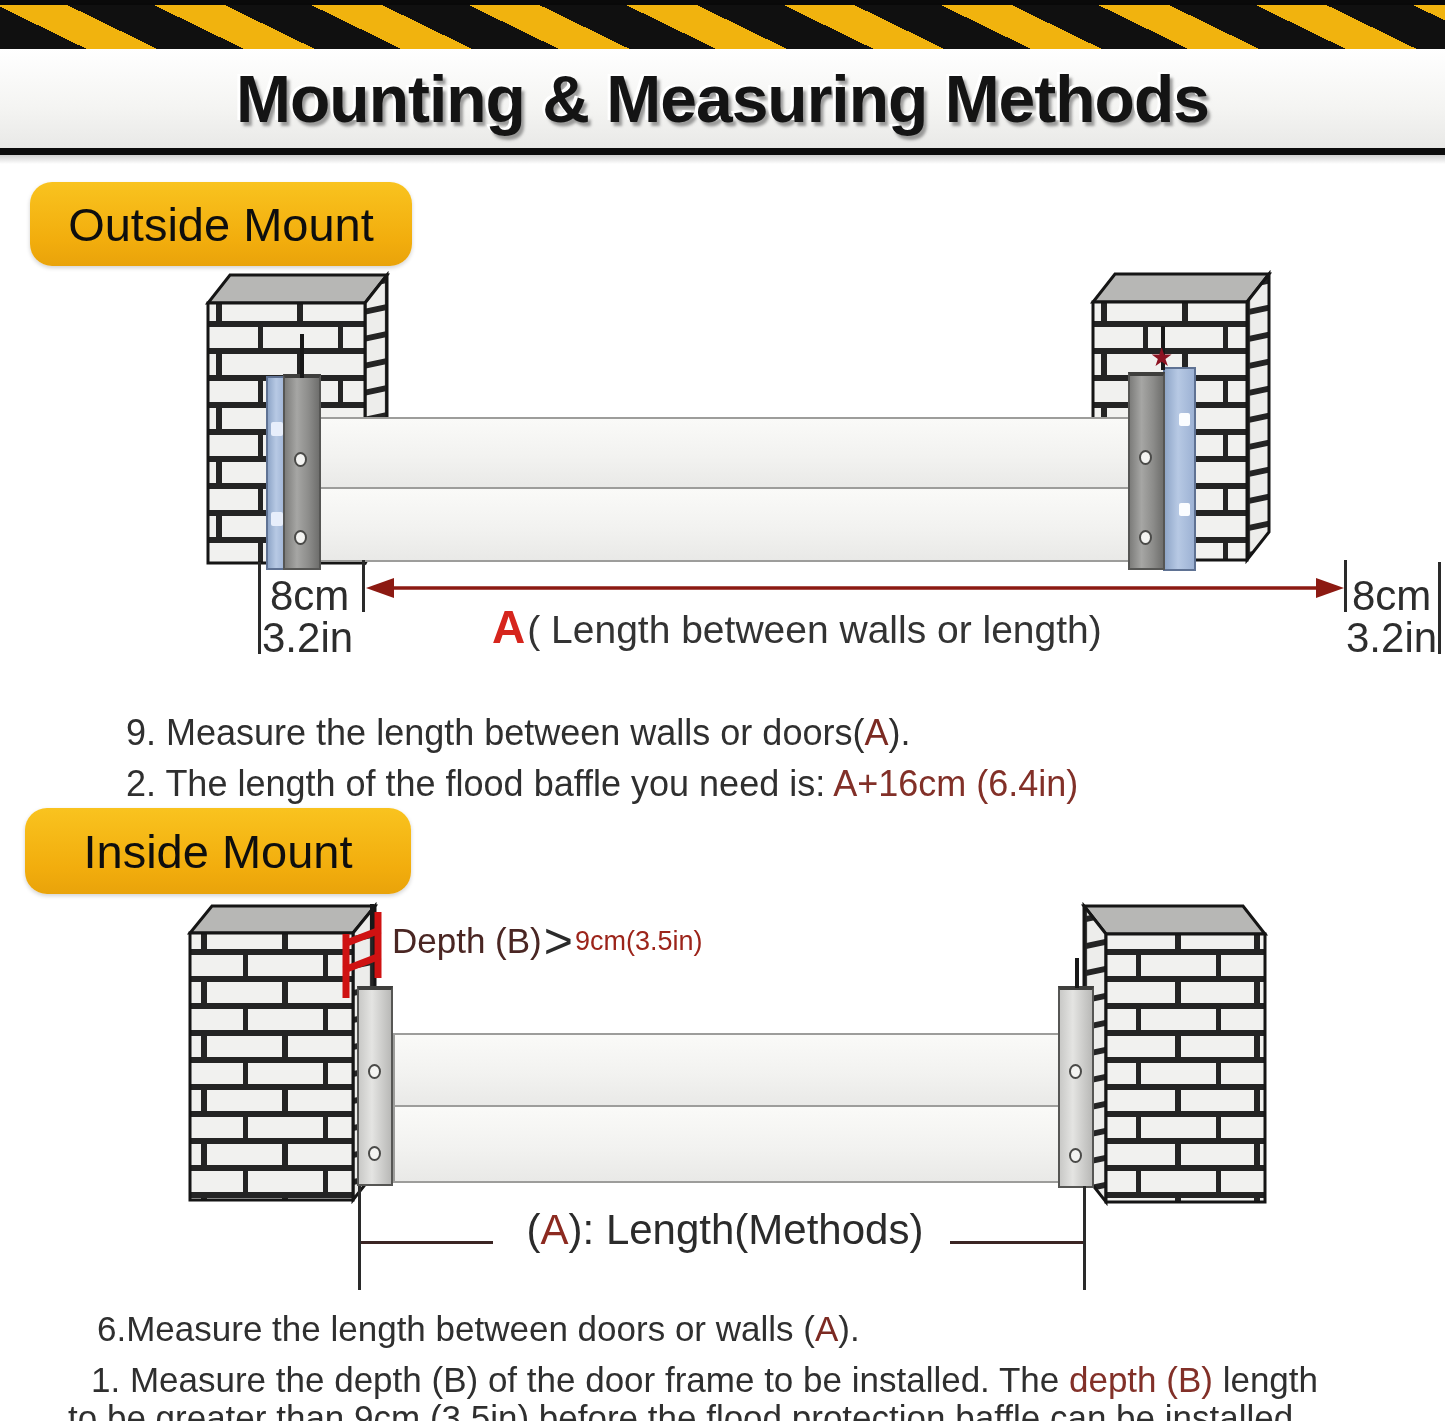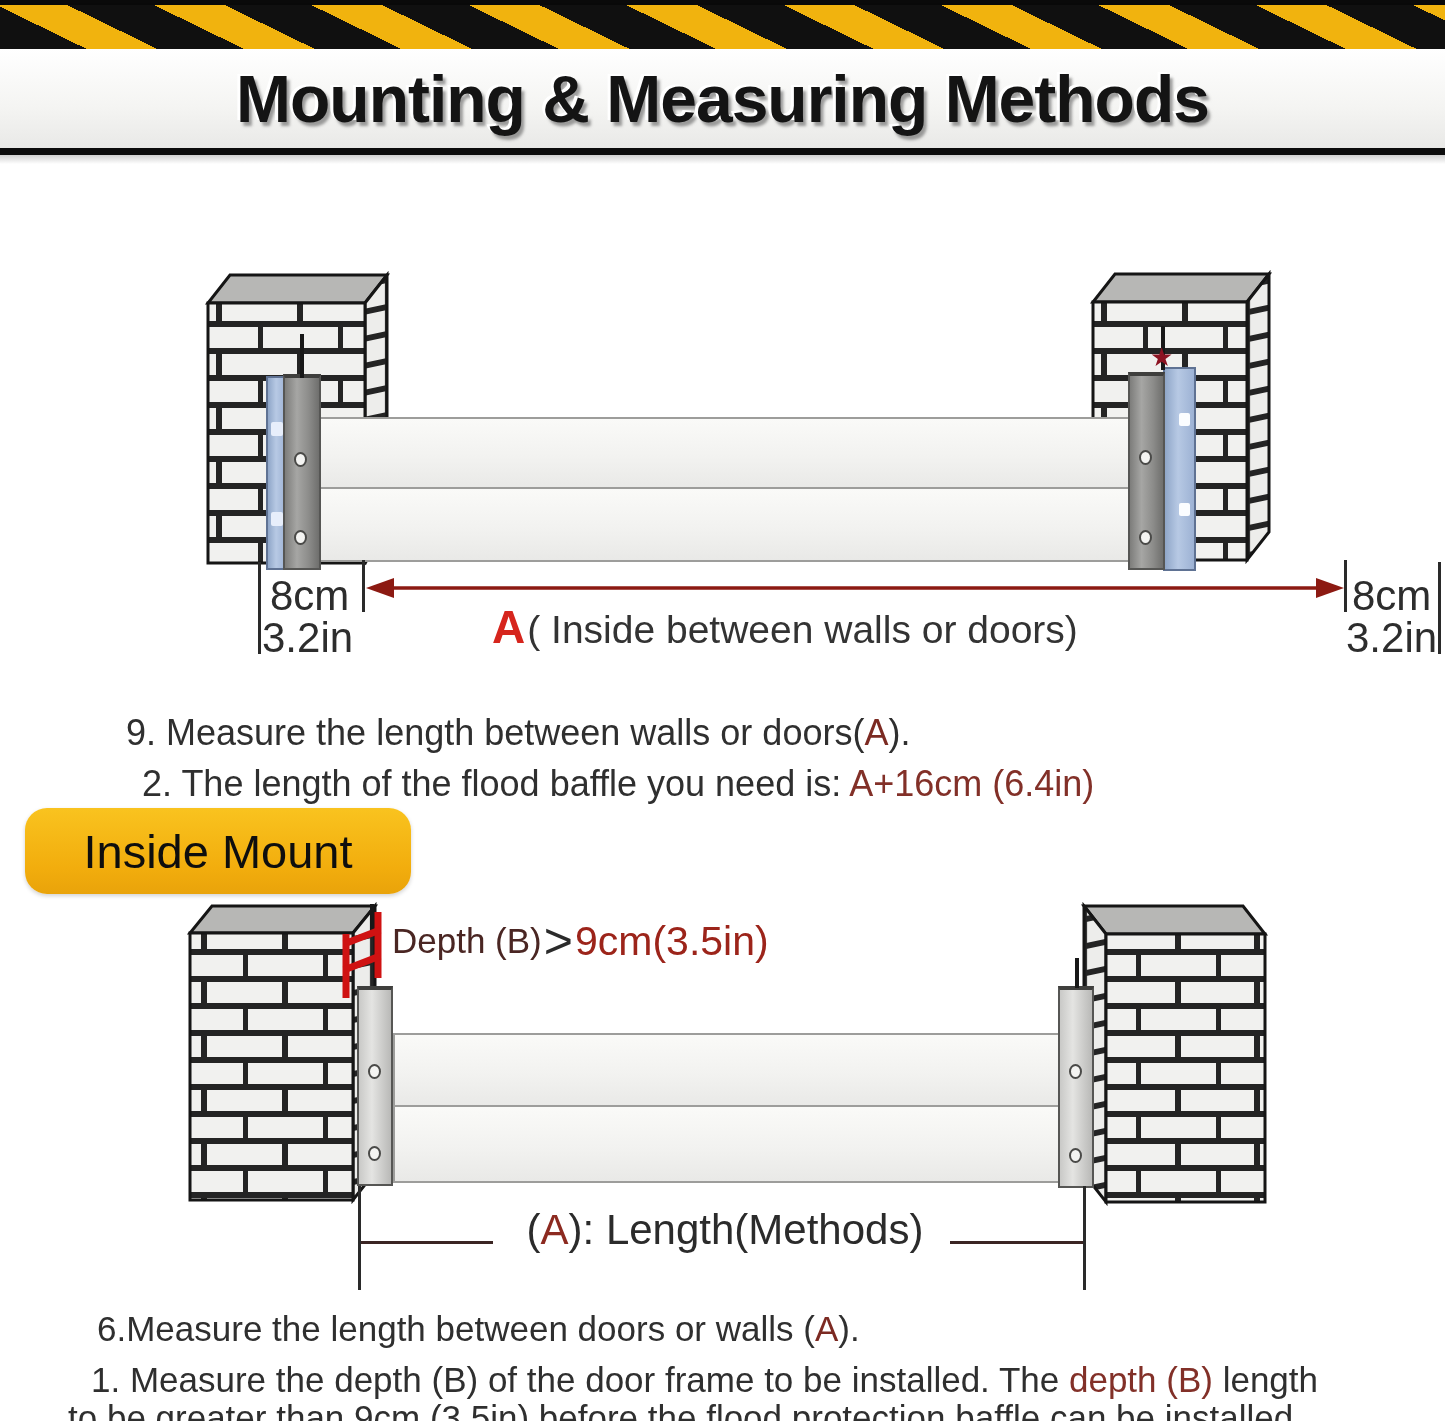--- a/index.html
+++ b/index.html
@@ -58,21 +58,21 @@
   .tick{position:absolute;z-index:6;width:3px;background:#2a2a2a;}
   .dim-line{position:absolute;z-index:6;height:3px;background:#3b2523;}
   .dim-text{position:absolute;z-index:7;font-size:42px;color:#2d2d2d;}
   .arrow-svg,.ladder-svg,.star-svg{position:absolute;z-index:6;}
   .span-label{position:absolute;z-index:7;display:flex;align-items:baseline;white-space:nowrap;}
   .span-label .big-a{font-size:46px;font-weight:bold;color:#d6251d;margin-right:2px;}
   .span-label .rest{font-size:39px;color:#333333;}
   .depth-label{position:absolute;z-index:7;display:flex;align-items:center;white-space:nowrap;}
   .depth-label .d-pre{font-size:35px;color:#4a2623;}
   .depth-label .d-gt{font-size:50px;color:#2b2b2b;margin:0 2px;}
-  .depth-label .d-val{font-size:41px;color:#9c241a;}
+  .depth-label .d-val{font-size:27px;color:#9c241a;}
   .inside-dim-label{position:absolute;z-index:7;text-align:center;font-size:42px;color:#2b2b2b;white-space:nowrap;}
   .inside-dim-label .dim-a{color:#8c2a20;}
   
   .step{position:absolute;z-index:7;font-size:36px;color:#2f2f2f;white-space:nowrap;}
   .step-sm{font-size:35px;}
   .red-val{color:#823028;}
   .red-a{color:#7c2a22;}
 </style>
 </head>
 <body>
@@ -98,20 +98,23 @@
 <div class="page">
 
   <div class="top-black-bar"></div>
   <div class="hazard-stripes"></div>
   <div class="title-band">
     <h1 class="page-title">Mounting &amp; Measuring Methods</h1>
   </div>
   <div class="title-underline"></div>
   <div class="title-undershadow"></div>
 
+  <div class="mount-pill pill-outside">
+    <span>Outside Mount</span>
+  </div>
 
   <svg class="pillar" style="left:180px;top:270px" width="215" height="300" viewBox="0 0 215 300">
     <polygon points="28,33 185,33 207,5 50,5" fill="#b7b7b5" stroke="#151515" stroke-width="3"></polygon>
     <polygon points="185,33 207,5 207,265 185,293" fill="url(#brickS)" stroke="#151515" stroke-width="3"></polygon>
     <rect x="28" y="33" width="157" height="260" fill="url(#brickF)" stroke="#151515" stroke-width="3"></rect>
   </svg>
 
   <svg class="pillar" style="left:1065px;top:270px" width="226" height="300" viewBox="0 0 226 300">
     <polygon points="28,32 182,32 204,4 50,4" fill="#b7b7b5" stroke="#151515" stroke-width="3"></polygon>
     <polygon points="182,32 204,4 204,262 182,290" fill="url(#brickS)" stroke="#151515" stroke-width="3"></polygon>
@@ -152,27 +155,27 @@
     <polygon points="980,13 952,3 952,23" fill="#8c1a12"></polygon>
   </svg>
 
   <div class="dim-text" style="left:270px;top:572px">8cm</div>
   <div class="dim-text" style="left:262px;top:614px">3.2in</div>
   <div class="dim-text" style="left:1352px;top:572px">8cm</div>
   <div class="dim-text" style="left:1346px;top:614px">3.2in</div>
 
   <div class="span-label" style="left:492px;top:600px">
     <span class="big-a">A</span>
-    <span class="rest">( Inside between walls or doors)</span>
+    <span class="rest">( Length between walls or length)</span>
   </div>
 
   <p class="step" style="left:126px;top:676px">
     <span>9. Measure the length between walls or doors(</span><span class="red-a">A</span><span>).</span>
   </p>
-  <p class="step" style="left:142px;top:727px">
+  <p class="step" style="left:126px;top:727px">
     <span>2. The length of the flood baffle you need is: </span><span class="red-val">A+16cm (6.4in)</span>
   </p>
 
   <div class="mount-pill pill-inside">
     <span>Inside Mount</span>
   </div>
 
   <svg class="pillar" style="left:165px;top:898px" width="230" height="307" viewBox="0 0 230 307">
     <polygon points="25,35 188,35 210,8 47,8" fill="#b7b7b5" stroke="#151515" stroke-width="3"></polygon>
     <polygon points="188,35 210,8 210,274 188,302" fill="url(#brickS)" stroke="#151515" stroke-width="3"></polygon>

